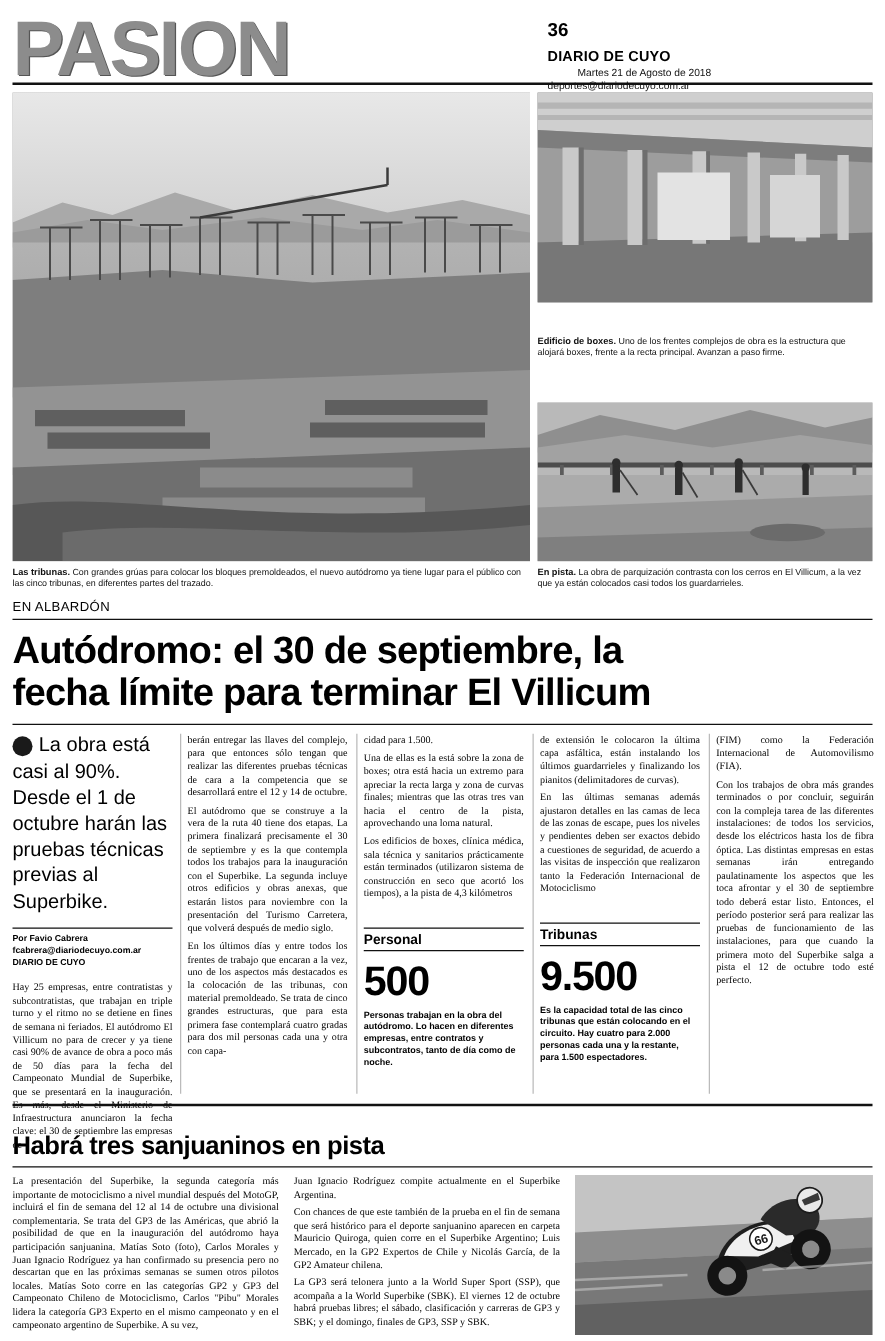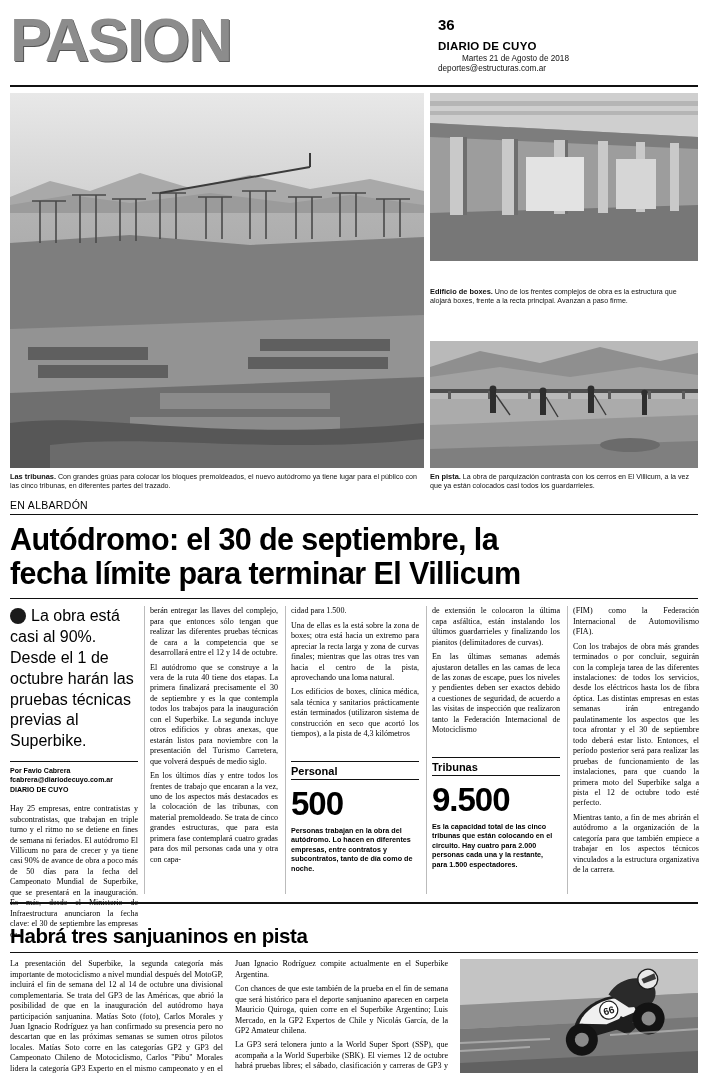--- a/index.html
+++ b/index.html
@@ -7,21 +7,21 @@
   body {
     width: 708px; height: 1073px;
     background: #ffffff;
     font-family: "Liberation Serif", serif;
     color: #000;
     overflow: hidden;
   }
   .page { position: relative; width: 708px; height: 1073px; padding: 0 10px; }
 
   
-  .masthead { position: relative; height: 87px; border-bottom: 2.5px solid #111; }
+  .masthead { position: relative; height: 68px; border-bottom: 2.5px solid #111; }
   .logo {
     position: absolute; left: 0; top: 4px;
     font-family: "Liberation Sans", sans-serif;
     font-weight: bold; font-size: 62px; letter-spacing: -2px;
     color: #8c8c8c; -webkit-text-stroke: 0px;
     text-shadow: 1px 1px 0 #555;
   }
   .pageno {
     position: absolute; left: 428px; top: 16px;
     font-family: "Liberation Sans", sans-serif;
@@ -153,21 +153,21 @@
 <body>
 
 <div class="page">
 
   <div class="masthead">
     <div class="logo">PASION</div>
     <div class="pageno">36</div>
     <div class="mast-right">
       <div class="paper">DIARIO DE CUYO</div>
       <div class="date">Martes 21 de Agosto de 2018</div>
-      <div class="mail">deportes@estructuras.com.ar</div>
+      <div class="mail">deportes@diariodecuyo.com.ar</div>
     </div>
   </div>
 
   <div class="photos">
 
     <div class="photo-main">
       <svg width="414" height="375" viewBox="0 0 414 375" preserveAspectRatio="none">
         <defs>
           <linearGradient id="sky1" x1="0" y1="0" x2="0" y2="1">
             <stop offset="0%" stop-color="#e8e8e8"></stop>
@@ -362,21 +362,20 @@
       </div>
       <div class="stat-h">Tribunas</div>
       <div class="stat-n">9.500</div>
       <div class="stat-t">Es la capacidad total de las cinco tribunas que están colocando en el circuito. Hay cuatro para 2.000 personas cada una y la restante, para 1.500 espectadores.</div>
     </div>
 
     <div class="col c5">
       <div class="bodytext">
         <p>(FIM) como la Federación Internacional de Automovilismo (FIA).</p>
         <p>Con los trabajos de obra más grandes terminados o por concluir, seguirán con la compleja tarea de las diferentes instalaciones: de todos los servicios, desde los eléctricos hasta los de fibra óptica. Las distintas empresas en estas semanas irán entregando paulatinamente los aspectos que les toca afrontar y el 30 de septiembre todo deberá estar listo. Entonces, el período posterior será para realizar las pruebas de funcionamiento de las instalaciones, para que cuando la primera moto del Superbike salga a pista el 12 de octubre todo esté perfecto.</p>
-        <p>Mientras tanto, a fin de mes abrirán el autódromo a la organización de la categoría para que también empiece a trabajar en los aspectos técnicos vinculados a la estructura organizativa de la carrera.</p>
       </div>
     </div>
   </div>
 
   <div class="lower">
     <div class="lower-head">Habrá tres sanjuaninos en pista</div>
     <div class="lower-rule"></div>
 
     <div class="lower-cols" style="height:132px">
       <div class="lc lc1">

